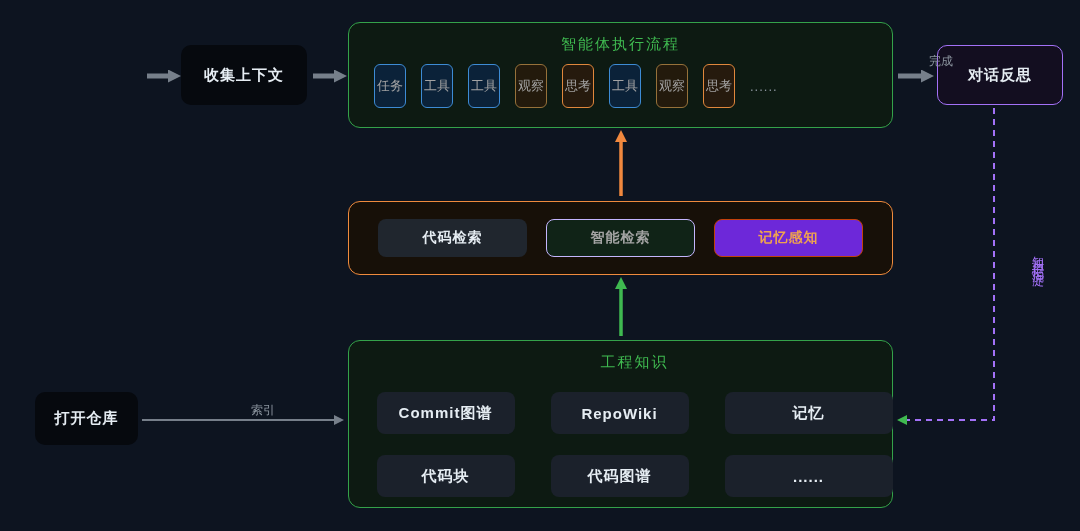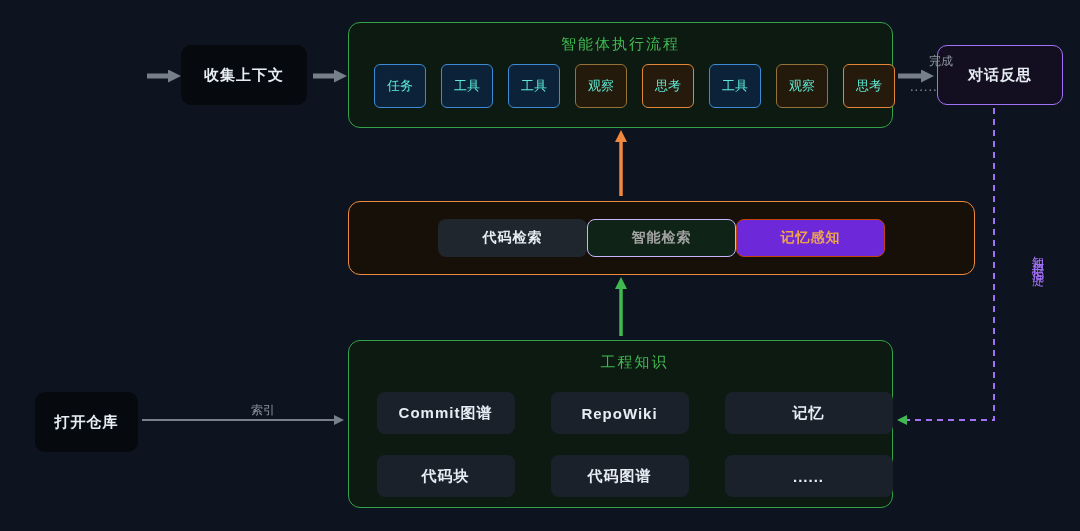--- a/index.html
+++ b/index.html
@@ -11,33 +11,33 @@
   svg.connectors{position:absolute;left:0;top:0;width:1080px;height:531px;}
 
   .node{
     position:absolute;display:flex;align-items:center;justify-content:center;
     color:#e6edf3;font-size:15px;font-weight:700;border-radius:10px;box-sizing:border-box;
     letter-spacing:1px;
   }
   #user-question{left:35px;top:44px;width:103px;height:62px;background:#0c1a2e;border:1.5px solid #4d8fe0;}
   #collect-context{left:181px;top:45px;width:126px;height:60px;background:#06090e;}
   #dialog-reflection{left:937px;top:45px;width:126px;height:60px;background:#130e20;border:1.5px solid #a371f7;}
-  #open-repo{left:35px;top:392px;width:103px;height:60px;background:#06090e;}
+  #open-repo{left:35px;top:392px;width:103px;height:53px;background:#06090e;}
 
   .container-box{position:absolute;border-radius:12px;box-sizing:border-box;}
   #agent-flow{left:348px;top:22px;width:545px;height:106px;border:1.5px solid #34a24a;background:#0d1a12;}
   #knowledge{left:348px;top:340px;width:545px;height:168px;border:1.5px solid #34a24a;background:#0d1a12;padding-left:28px;}
-  #retrieval{left:348px;top:201px;width:627px;height:74px;border:1.5px solid #ef8b3d;background:#171008;
-    display:flex;align-items:center;justify-content:center;}
+  #retrieval{left:348px;top:201px;width:545px;height:74px;border:1.5px solid #ef8b3d;background:#171008;
+    display:flex;align-items:center;justify-content:center;gap:19px;}
 
   .container-title{text-align:center;font-weight:400;font-size:15px;color:#3fb950;margin-top:12px;letter-spacing:2px;}
 
   .chips-row{display:flex;gap:15px;padding:0 25px;margin-top:10px;align-items:center;}
-  .chip{width:52px;height:44px;border-radius:6px;display:flex;align-items:center;justify-content:center;
-    font-size:13px;color:#5eead4;box-sizing:border-box;flex:0 0 auto;}
+  .chip{width:32px;height:44px;border-radius:6px;display:flex;align-items:center;justify-content:center;
+    font-size:13px;color:#a3a3a3;box-sizing:border-box;flex:0 0 auto;}
   .chip.blue{background:#0b2239;border:1.5px solid #3d8bd4;}
   .chip.amber{background:#231a0c;border:1.5px solid #96713a;}
   .chip.orange{background:#261a0d;border:1.5px solid #e0873c;}
   .chip.plain{width:auto;color:#8b949e;letter-spacing:1px;background:none;border:none;}
 
   .pill{height:38px;width:149px;border-radius:8px;display:flex;align-items:center;justify-content:center;
     font-size:14px;font-weight:700;box-sizing:border-box;letter-spacing:1px;}
   .pill.dark{background:#20262e;color:#e6edf3;}
   .pill.green{background:#102317;border:1px solid #c4b5fd;color:#a3a3a3;}
   .pill.orange{background:#6d28d9;border:1px solid #c2410c;color:#efa34f;}

